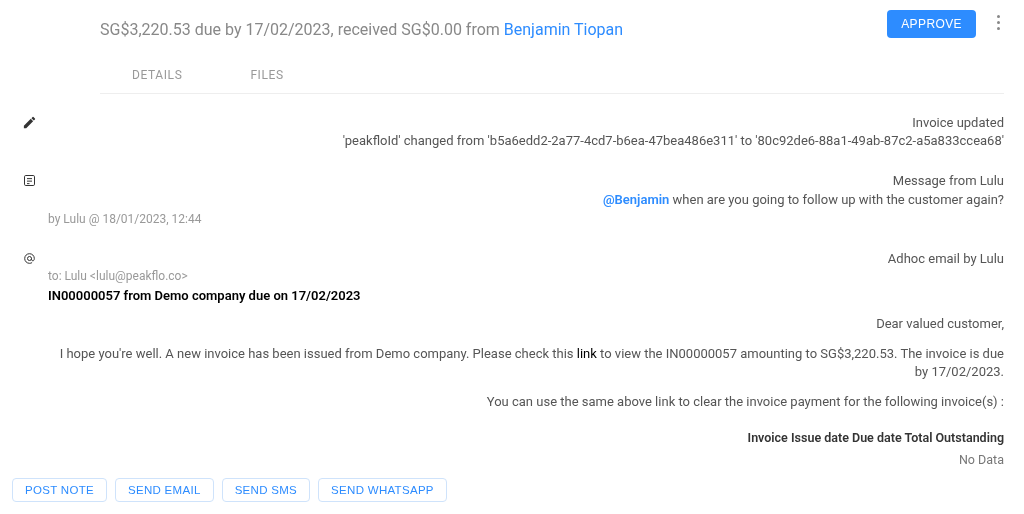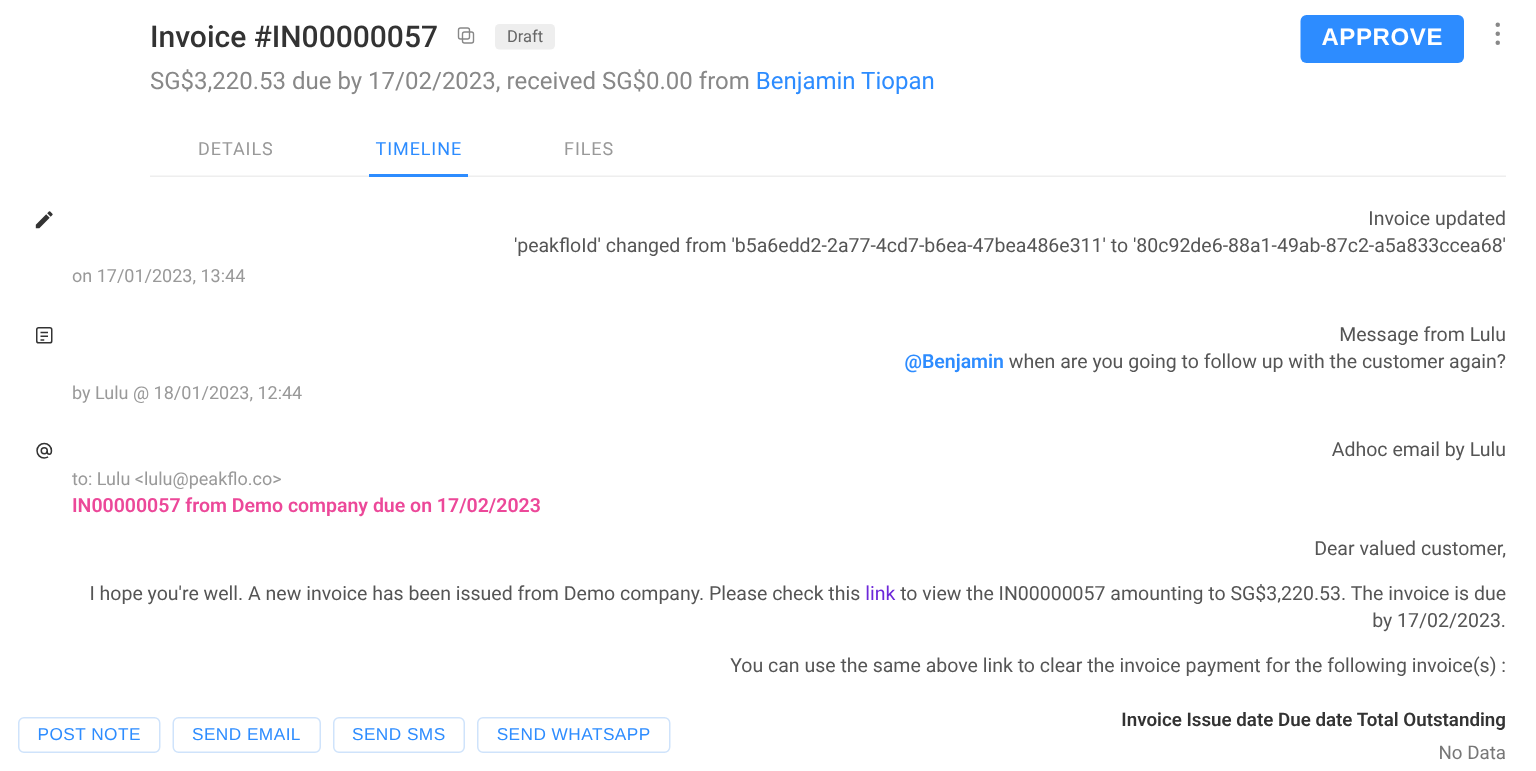--- a/index.html
+++ b/index.html
@@ -41,22 +41,22 @@
     font-size: 11px;
     padding: 2px 8px;
     border-radius: 3px;
   }
   .approve-btn {
     position: absolute;
     right: 48px;
     top: 10px;
     background: #2d8cff;
     color: #fff;
-    font-size: 16px;
-    font-weight: 700;
+    font-size: 12px;
+    font-weight: 400;
     letter-spacing: .4px;
     padding: 7px 14px;
     border-radius: 4px;
     border:none;
     cursor:pointer;
   }
   .kebab {
     position:absolute;
     right: 16px;
     top: 12px;
@@ -114,21 +114,21 @@
     flex:1;
     font-size:13px;
     color:#555;
     line-height:1.4;
   }
   .item-body .line1{color:#555;text-align:right;}
   .item-body .meta{color:#999;font-size:12px;margin-top:2px;}
   .item-body .mention{color:#2d8cff;}
   .email-body{margin-top:10px;color:#555;font-size:13px;text-align:right;}
   .email-body p{margin:0 0 12px;}
-  .link{color:#6d28d9;text-decoration:none;cursor:pointer;}
+  .link{color:#000000;text-decoration:none;cursor:pointer;}
   .mini-table{margin-top:18px;font-size:12.5px;}
   .mini-table-head{font-weight:600;color:#333;}
   .mini-table .nodata{color:#777;margin-top:4px;}
   .footer-actions{
     position:absolute;
     bottom:12px;
     left:12px;
     display:flex;
     gap:8px;
   }
@@ -137,65 +137,53 @@
     color:#2d8cff;
     background:#fff;
     border:1px solid #cfe3fb;
     border-radius:4px;
     padding:5px 12px;
     letter-spacing:.3px;
     cursor:pointer;
     display:flex;align-items:center;gap:6px;
   }
   .footer-actions button svg{width:14px;height:14px;stroke:#2d8cff;fill:none;stroke-width:1.6;}
-  b{font-weight:600;color:#ec4899;}
+  b{font-weight:600;color:#000000;}
 </style>
 </head>
 <body>
 
 <div class="header">
-  <div class="title-row">
-    <span class="title">Invoice #IN00000057</span>
-    <span class="copy-icon">
-      <svg viewBox="0 0 24 24">
-          <rect x="8" y="8" width="11" height="11" rx="2"></rect>
-          <rect x="4" y="4" width="11" height="11" rx="2"></rect>
-        </svg>
-    </span>
-    <span class="draft-badge">Draft</span>
-  </div>
   <button class="approve-btn">APPROVE</button>
   <div class="kebab">
       <span></span>
       <span></span>
       <span></span>
     </div>
   <div class="subheader">
     <span>SG$3,220.53 due by 17/02/2023, received SG$0.00  from </span><a href="#">Benjamin Tiopan</a>
   </div>
 
   <div class="tabs">
     <div class="tab">DETAILS</div>
-    <div class="tab active">TIMELINE</div>
     <div class="tab">FILES</div>
   </div>
 </div>
 
 <div class="timeline">
 
   <div class="item">
     <div class="item-icon">
       <svg viewBox="0 0 24 24" fill="#333">
           <path d="M3 17.25V21h3.75L17.81 9.94l-3.75-3.75L3 17.25zM20.71 7.04a1 1 0 0 0 0-1.41l-2.34-2.34a1 1 0 0 0-1.41 0l-1.83 1.83 3.75 3.75 1.83-1.83z"></path>
         </svg>
     </div>
     <div class="item-body">
       <div class="line1">Invoice updated</div>
       <div class="line1">'peakfloId' changed from 'b5a6edd2-2a77-4cd7-b6ea-47bea486e311' to '80c92de6-88a1-49ab-87c2-a5a833ccea68'</div>
-      <div class="meta">on 17/01/2023, 13:44</div>
     </div>
   </div>
 
   <div class="item">
     <div class="item-icon">
       <svg viewBox="0 0 24 24" fill="none" stroke="#333" stroke-width="1.6">
           <rect x="4" y="4" width="16" height="16" rx="2"></rect>
           <line x1="8" y1="9" x2="16" y2="9"></line>
           <line x1="8" y1="13" x2="16" y2="13"></line>
           <line x1="8" y1="17" x2="12" y2="17"></line>

